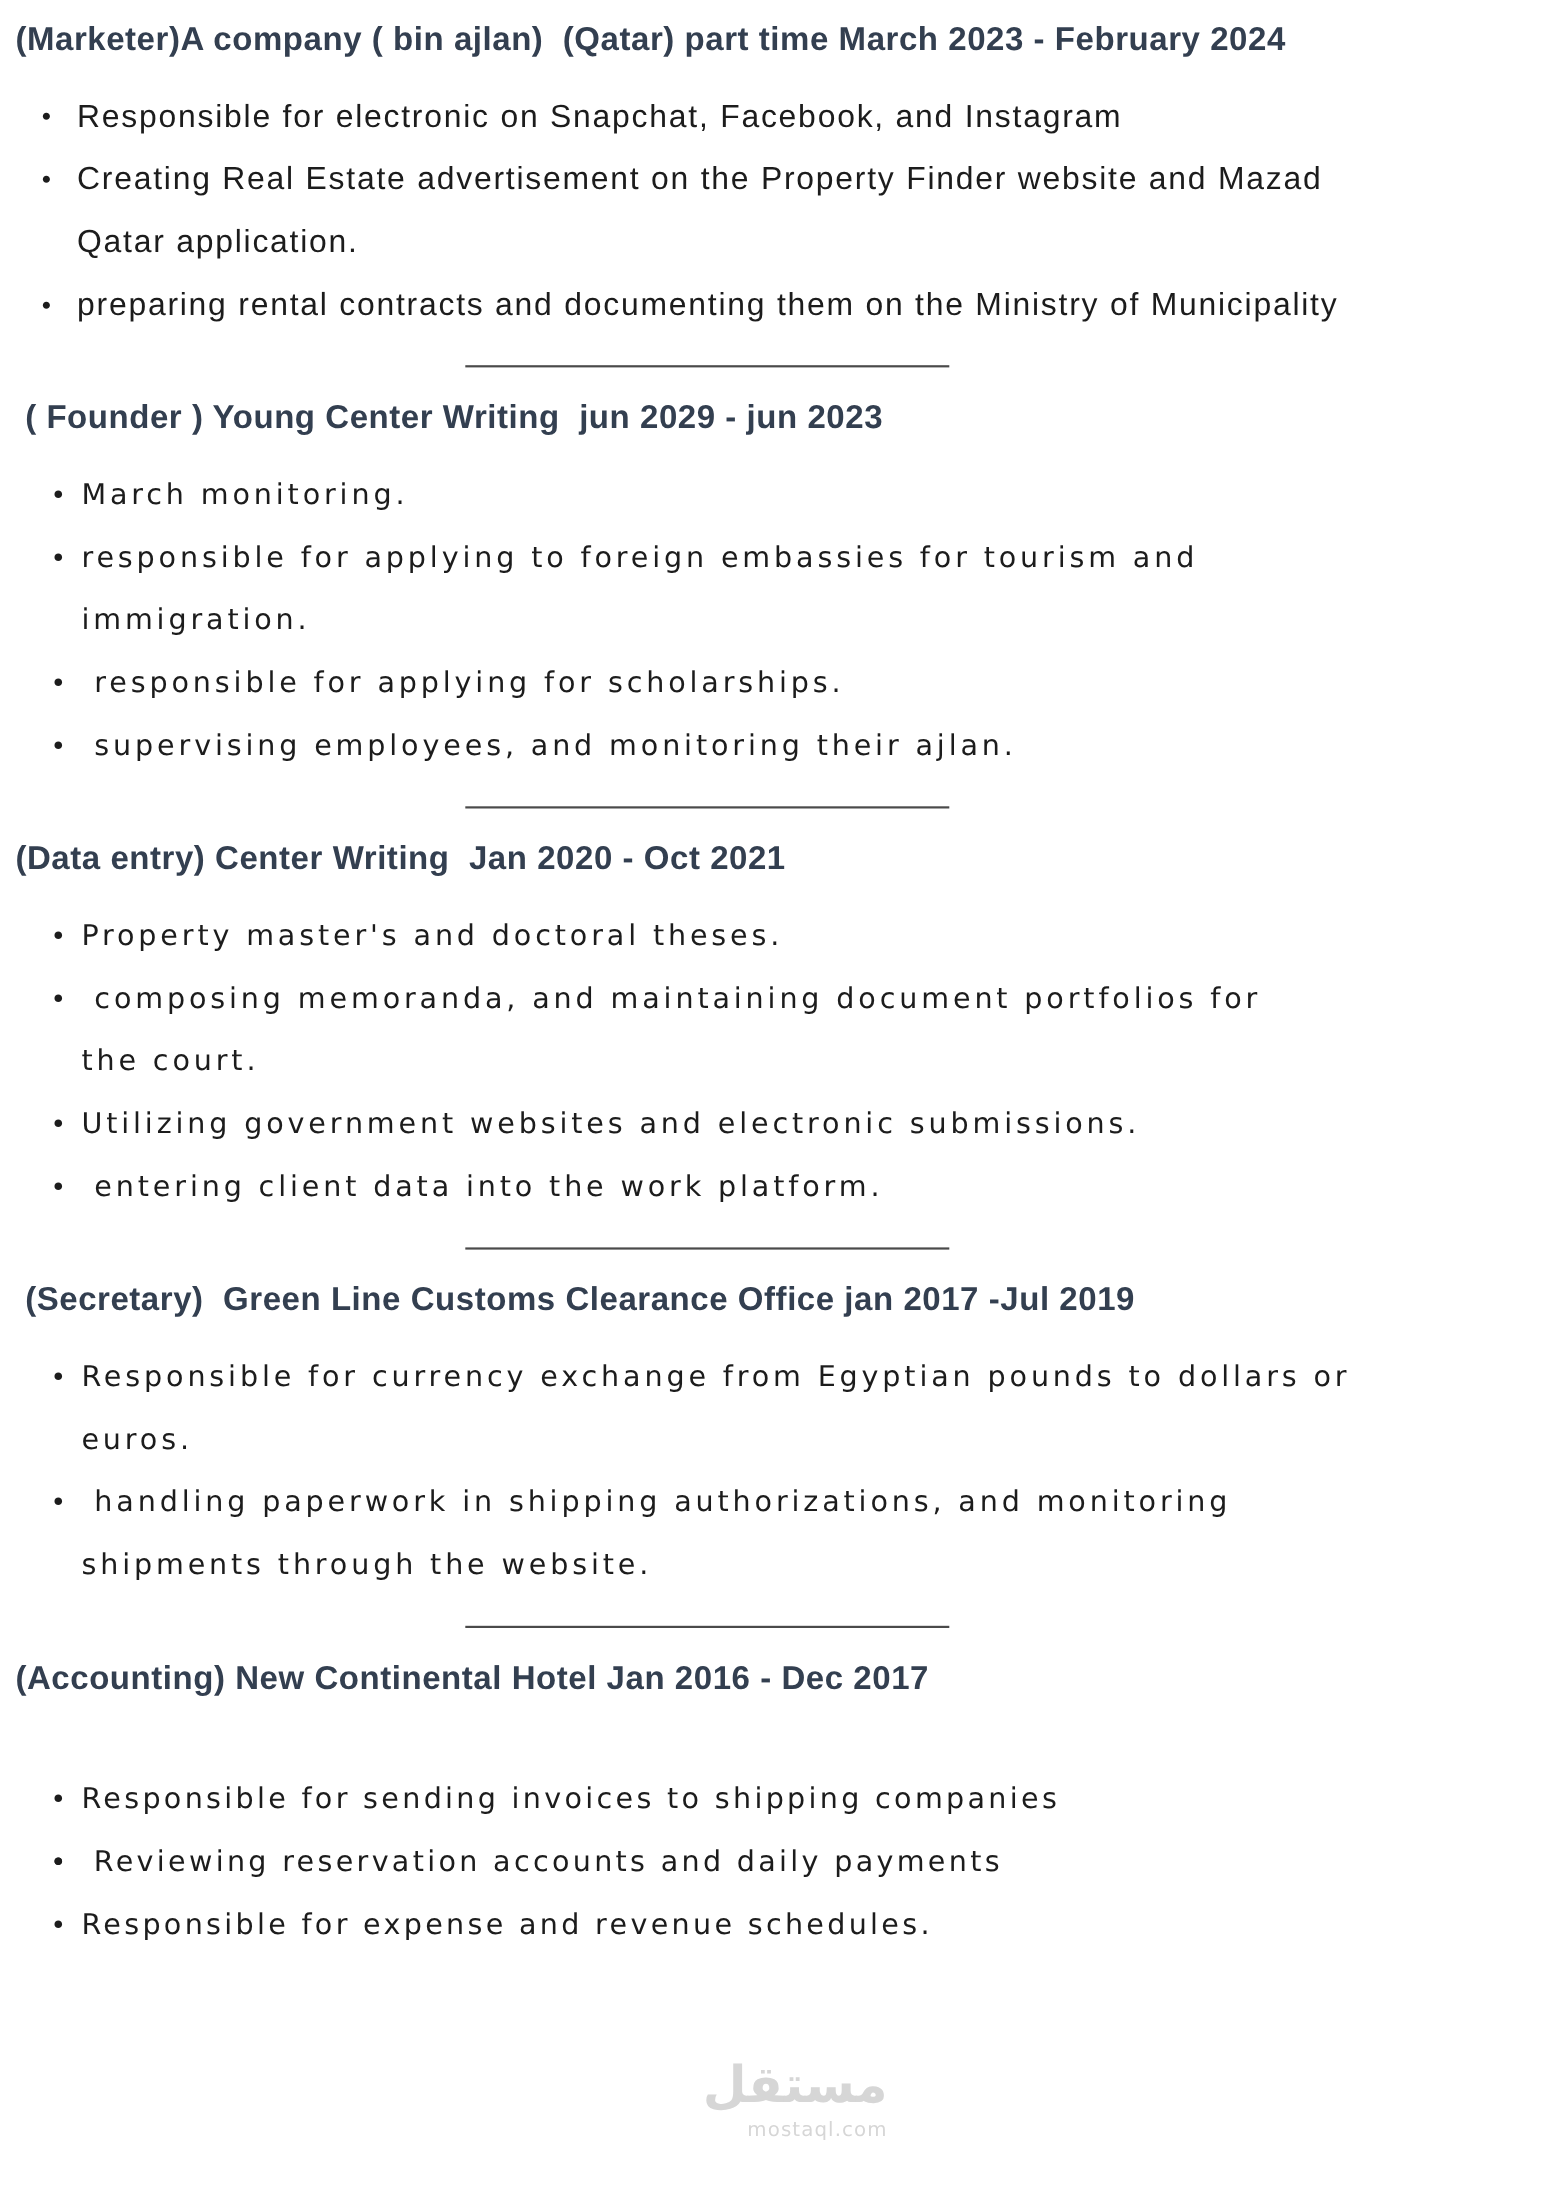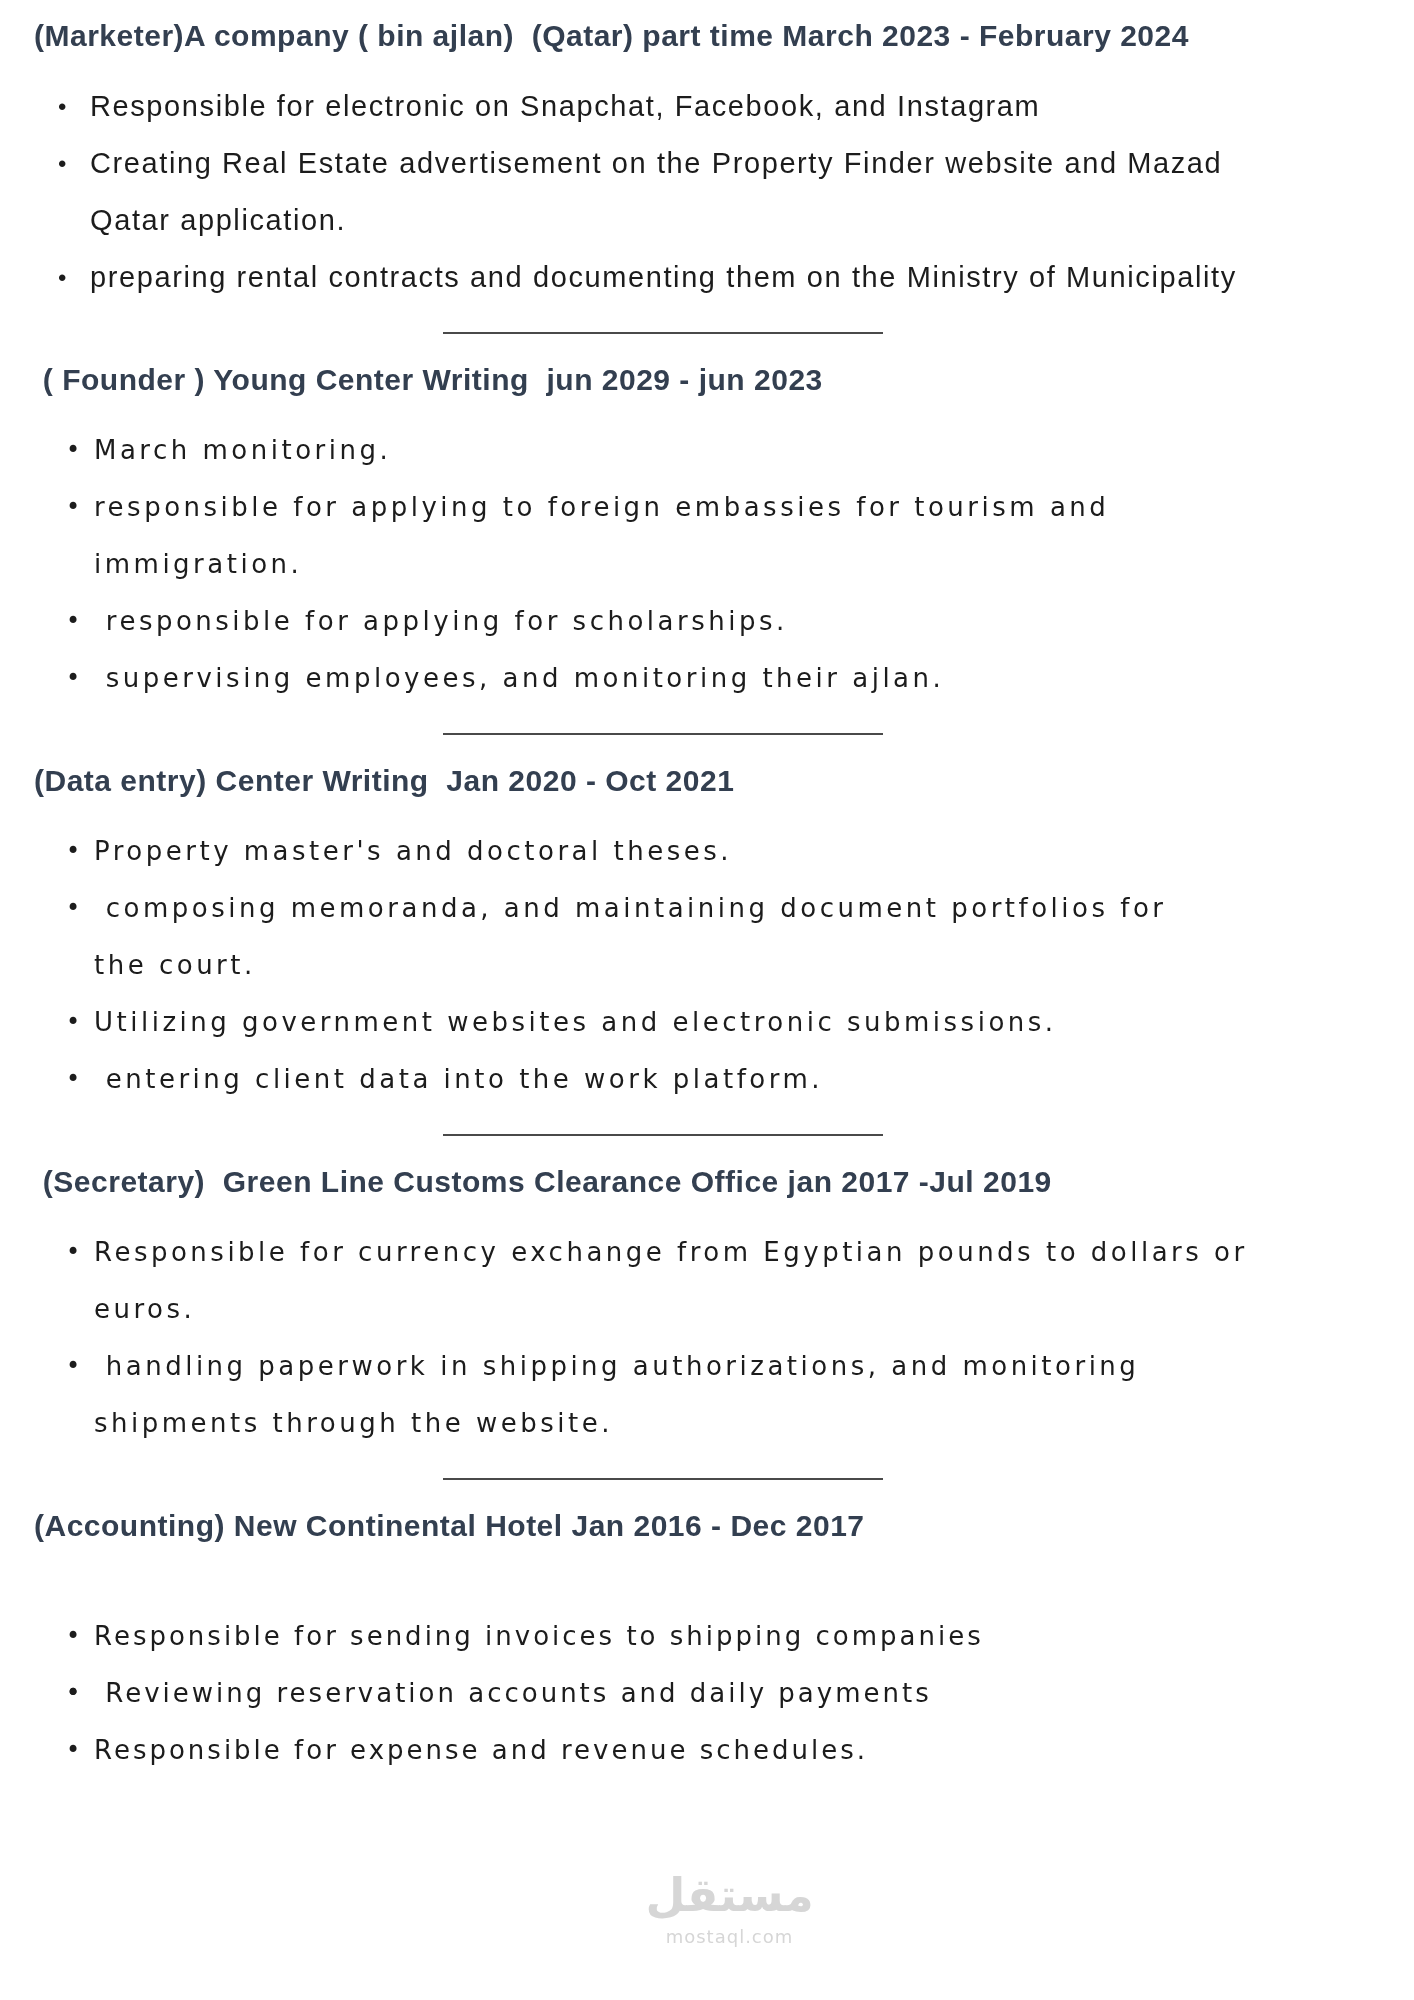--- a/index.html
+++ b/index.html
@@ -3,21 +3,20 @@
 <meta charset="utf-8">
 <style>
   html,body{margin:0;padding:0;}
   .page{
     position:relative;
     width:1307px;
     height:2000px;
     background:var(--page-bg,#ffffff);
     overflow:hidden;
     font-family:"Liberation Sans",sans-serif;
-    margin-left:20px;
   }
   .content{
     padding:16px 50px 0 14px;
   }
   .job-title{
     margin:0;
     font-family:"Liberation Sans",sans-serif;
     font-weight:bold;
     font-size:30px;
     line-height:40px;
@@ -71,21 +70,21 @@
   .sec-1 .duties li{max-width:1240px;}
   .sec-2 .duties li{max-width:1130px;}
   .sec-3 .duties li{max-width:1220px;}
   .sec-4 .duties li{max-width:1010px;letter-spacing:3px;}
   .sec-4 .duties{margin-top:62px;}
   .watermark{
     position:absolute;
     left:612px;
     top:1868px;
     width:195px;
-    text-align:center;
+    text-align:right;
     background:rgba(255,255,255,0.55);
     pointer-events:none;
   }
   .wm-logo{
     font-family:"DejaVu Sans",sans-serif;
     font-weight:bold;
     font-size:46px;
     line-height:54px;
     color:var(--watermark-color,#d7d7d7);
   }

